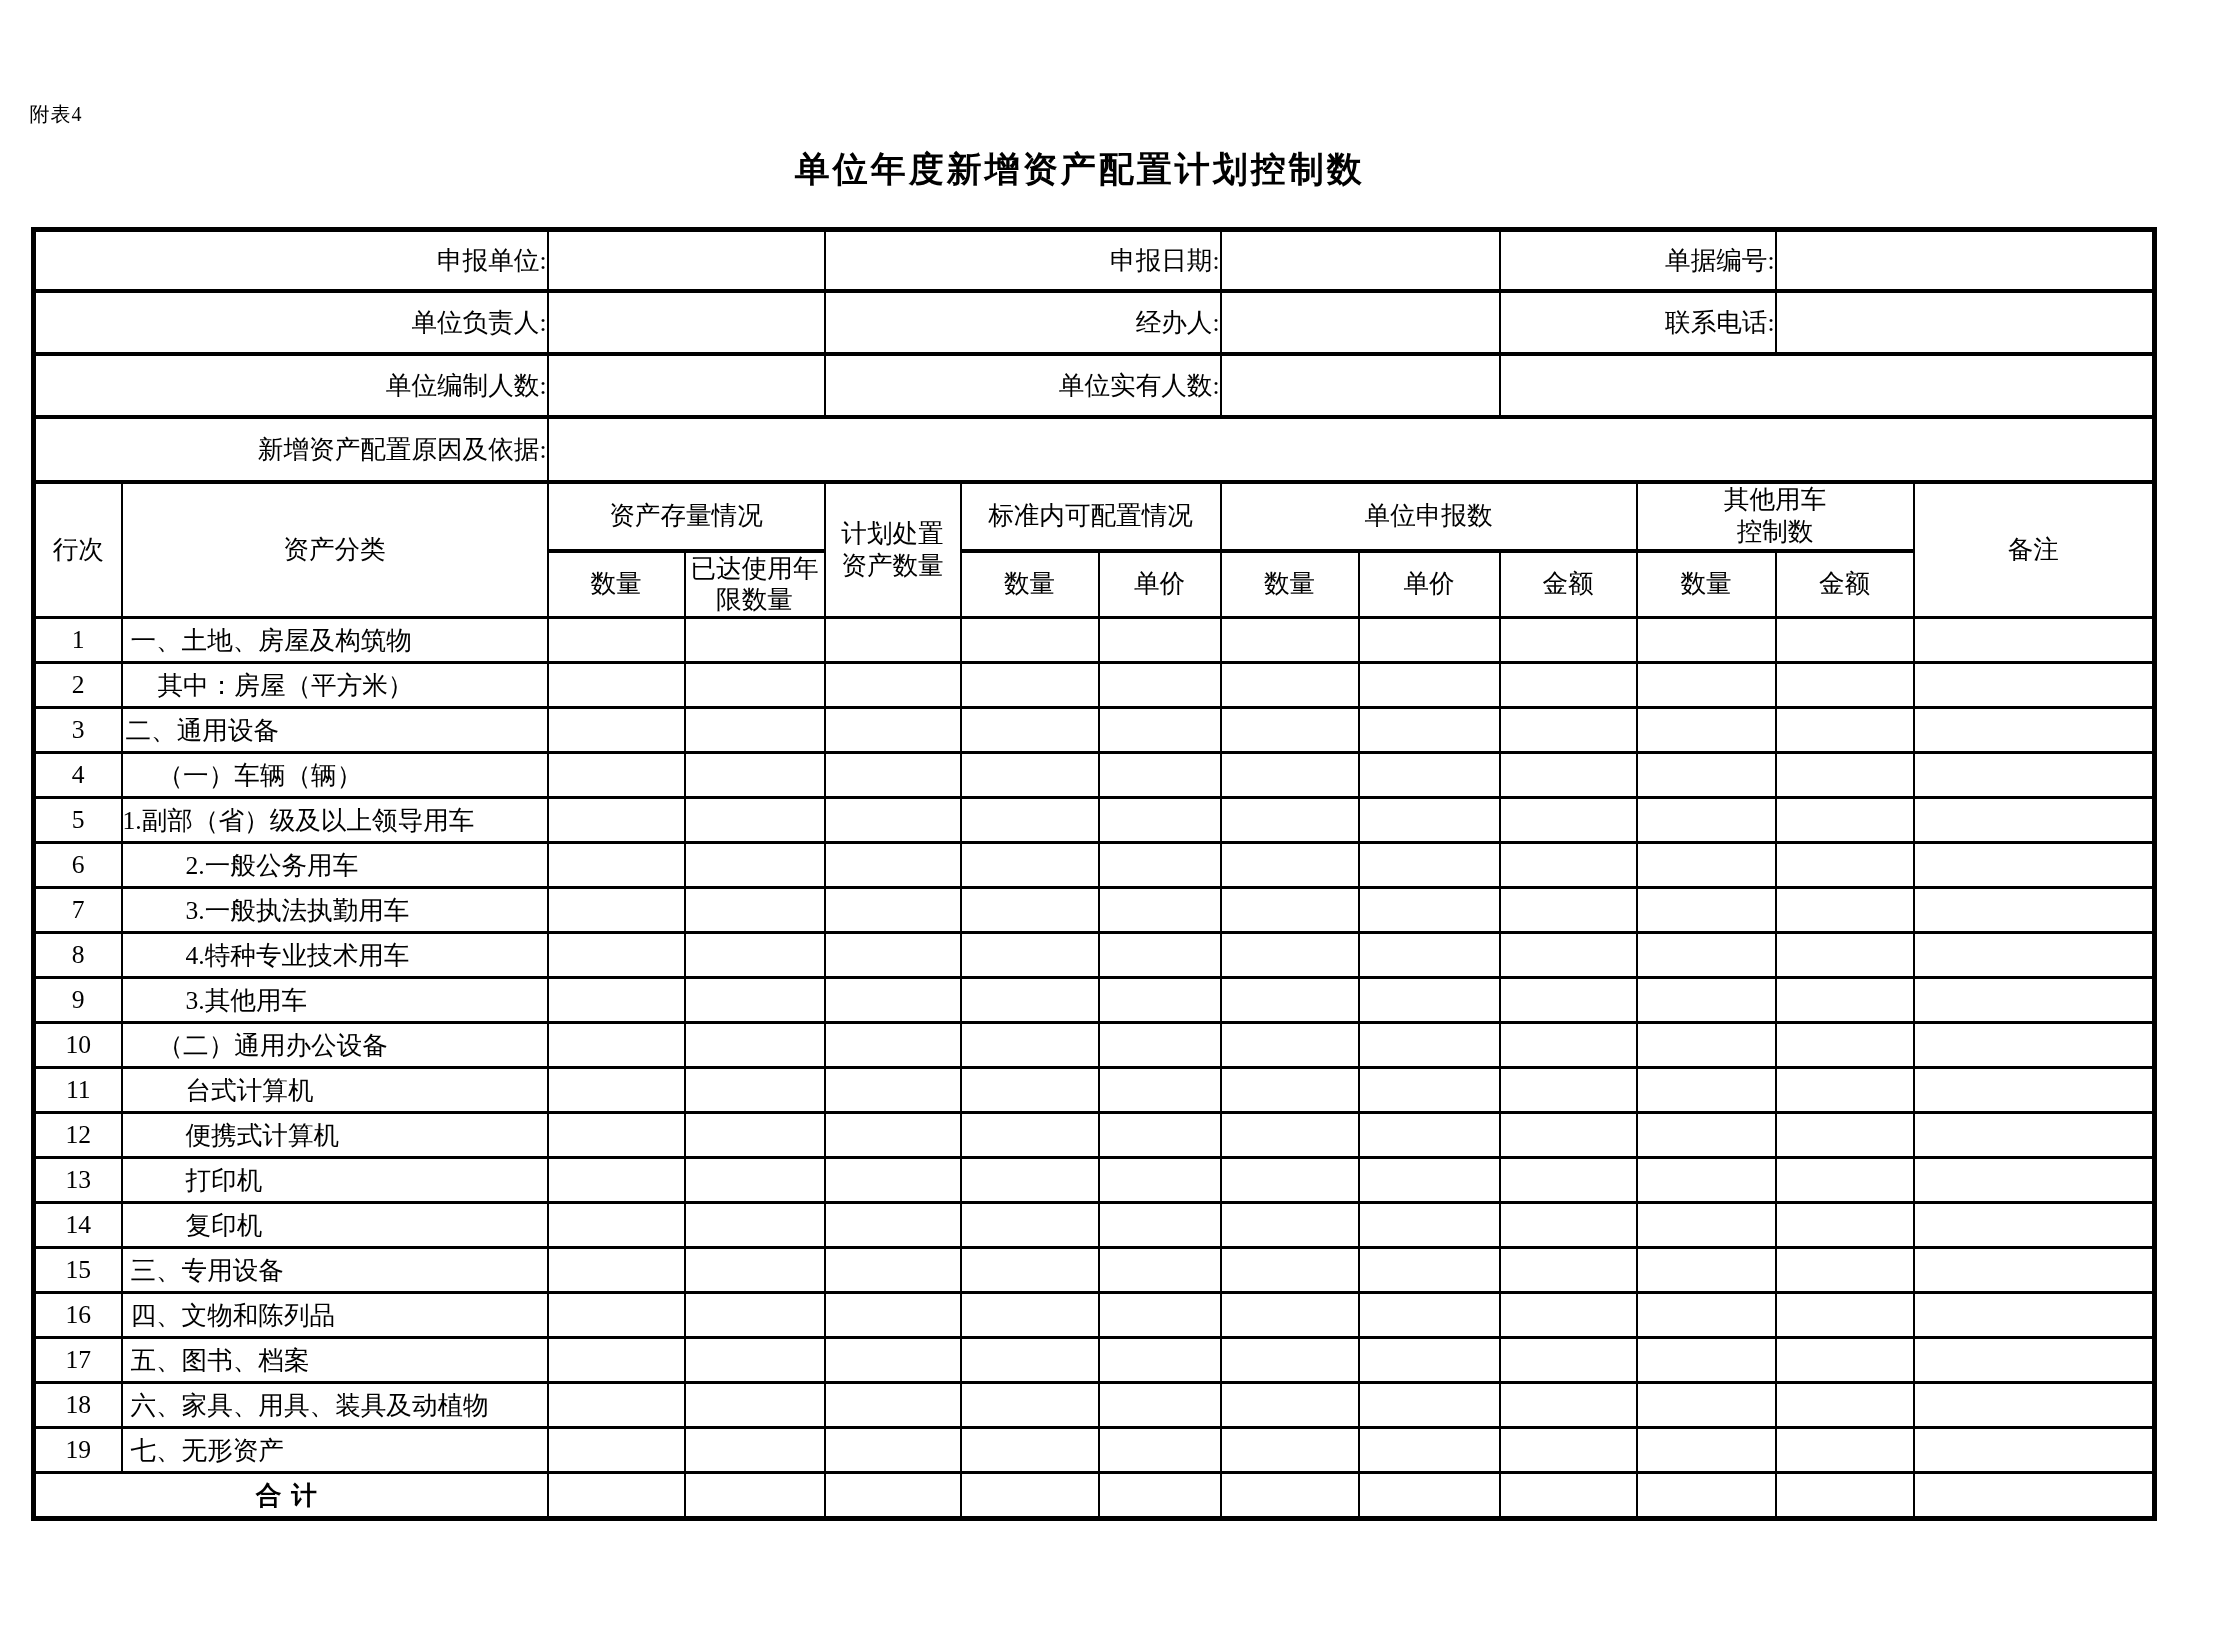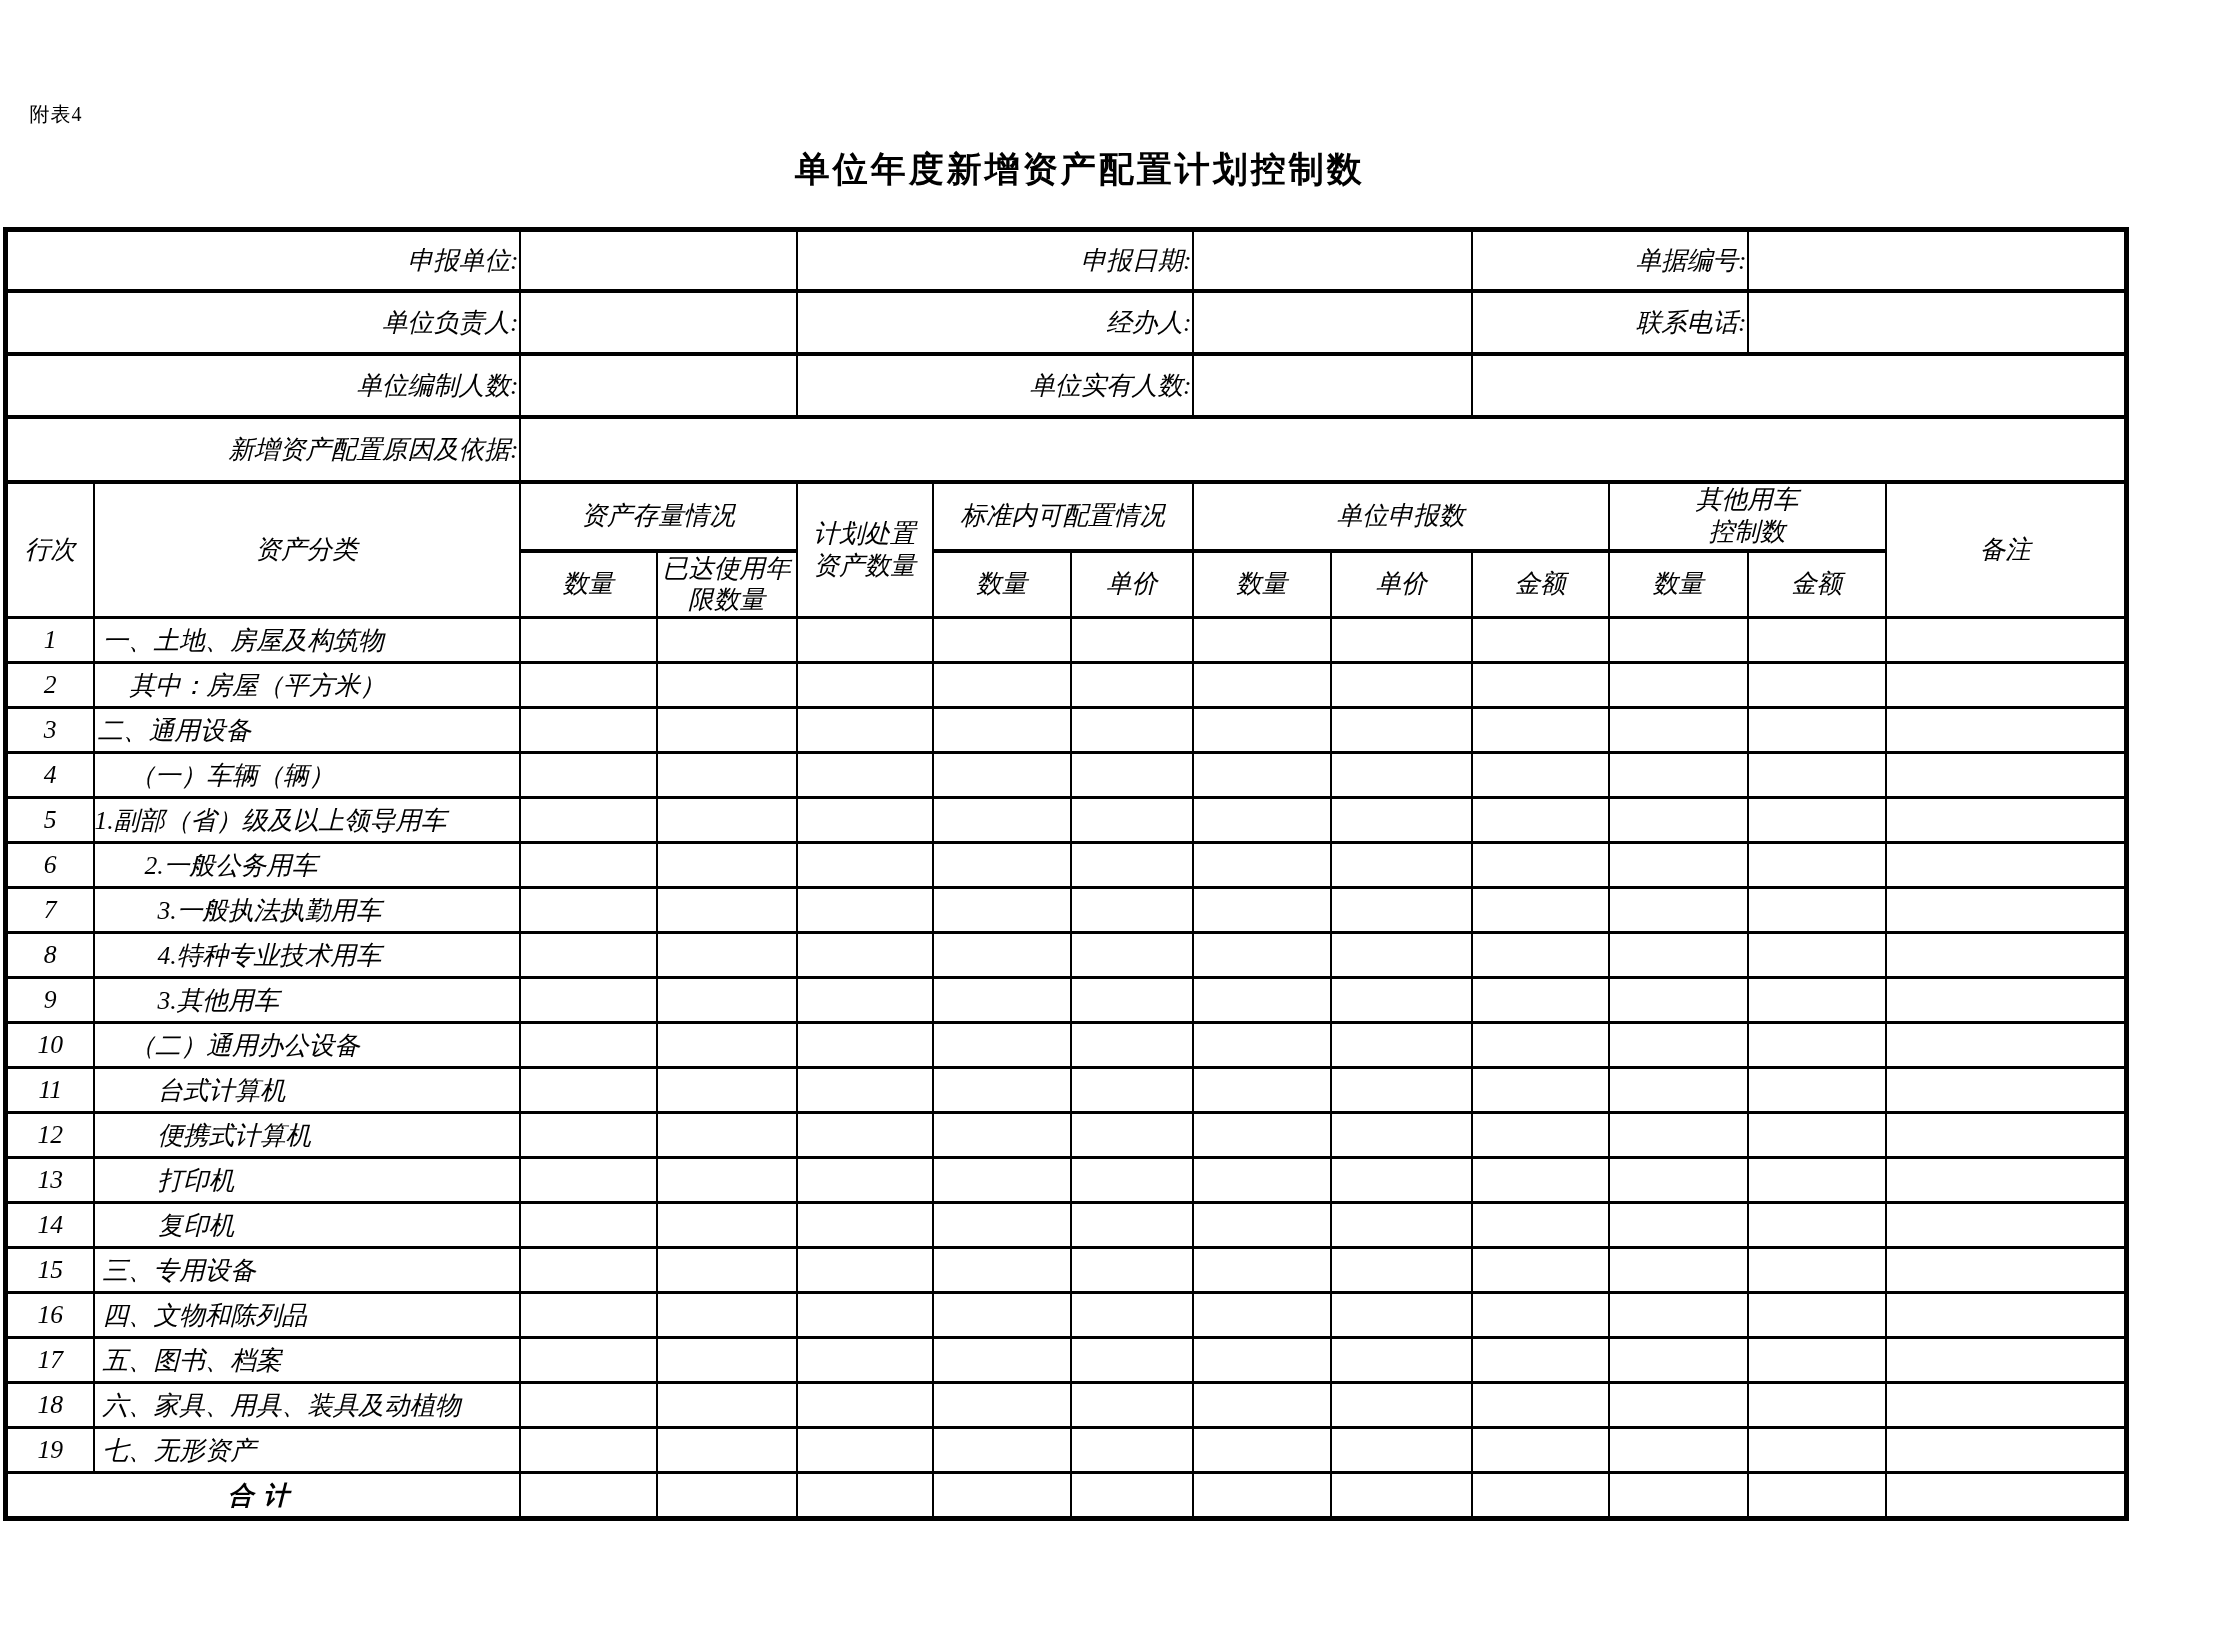--- a/index.html
+++ b/index.html
@@ -28,27 +28,26 @@
     top: 146px;
     width: 2120px;
     text-align: center;
     font-size: 35px;
     font-weight: bold;
     letter-spacing: 3px;
     white-space: nowrap;
   }
   table.form {
     position: absolute;
-    left: 3px;
+    left: 31px;
     top: 227px;
     width: 2120px;
     border-collapse: collapse;
     table-layout: fixed;
     border: 5.9px solid #000;
-    font-style: italic;
   }
   table.form td {
     border: 2px solid #000;
     font-size: 25.6px;
     vertical-align: middle;
     padding: 0;
     overflow: hidden;
   }
   tr.info td {
     border-top-width: 4.9px;
@@ -234,21 +233,21 @@
         <td></td>
         <td></td>
         <td></td>
         <td></td>
         <td></td>
         <td></td>
         <td></td>
       </tr>
       <tr class="body" style="height: 45px;">
         <td class="num">6</td>
-        <td class="cat" style="padding-left: 50px;">2.一般公务用车</td>
+        <td class="cat" style="padding-left: 63px;">2.一般公务用车</td>
         <td></td>
         <td></td>
         <td></td>
         <td></td>
         <td></td>
         <td></td>
         <td></td>
         <td></td>
         <td></td>
         <td></td>

